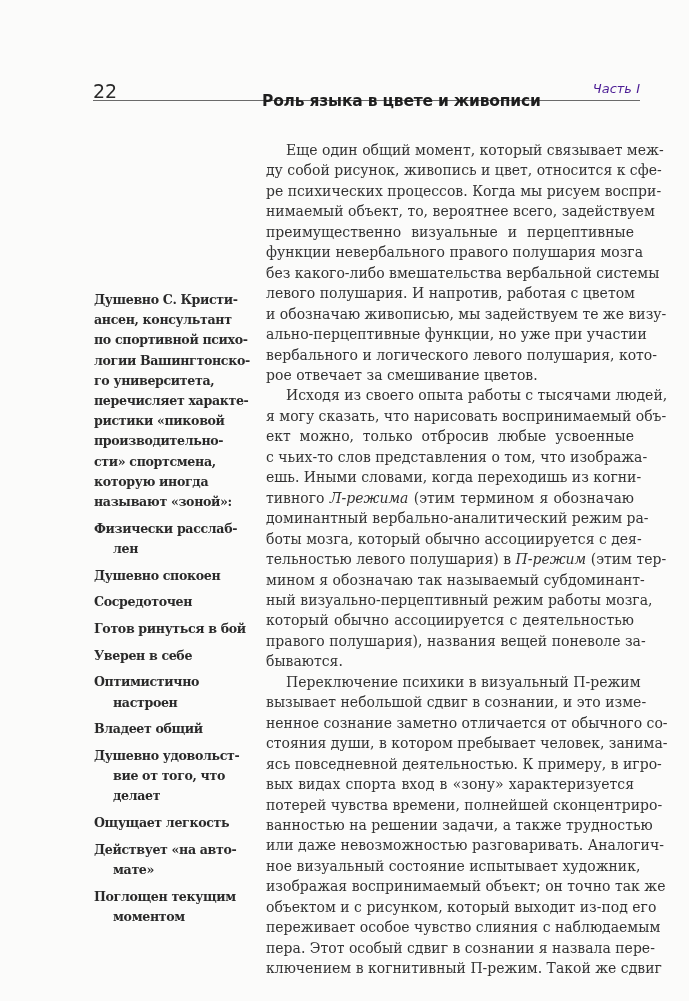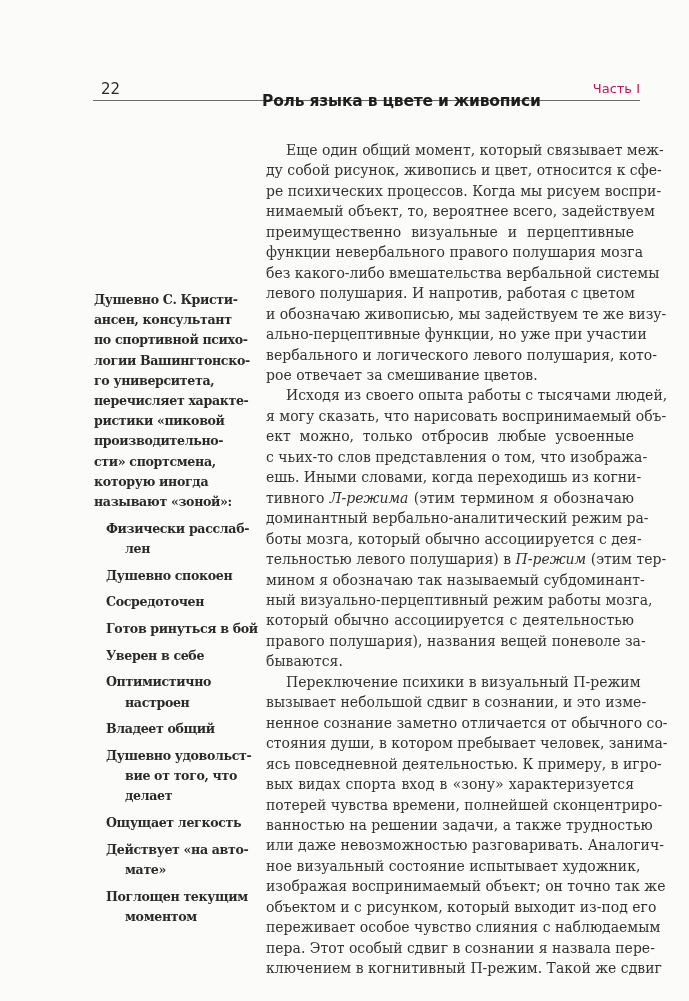--- a/index.html
+++ b/index.html
@@ -5,22 +5,22 @@
   html, body { margin:0; padding:0; }
   body {
     width:689px; height:1001px; background:#fbfbfa; position:relative; overflow:hidden;
     color:#2b2b2b;
   }
   .header {
     position:absolute; left:93px; top:80px; width:547px; height:20px;
     border-bottom:1px solid #6a6a6a;
     font-family:"DejaVu Sans", sans-serif;
   }
-  .page-num { position:absolute; left:8px; top:0; font-size:15px; color:#2a2a2a; }
-  .part-label { position:absolute; right:0; top:1px; font-size:13px; color:#be185d; }
+  .page-num { position:absolute; left:0; top:0; font-size:19px; color:#2a2a2a; }
+  .part-label { position:absolute; right:0; top:1px; font-size:13px; color:#4c1d95;font-style:italic; }
   .section-title {
     position:absolute; left:262px; top:92px;
     font-family:"DejaVu Sans", sans-serif; font-weight:bold; font-size:15.5px;
     color:#1e1e1e; letter-spacing:-0.2px;
   }
   .main {
     position:absolute; left:266px; top:140px; width:368px;
     font-family:"DejaVu Serif", serif; font-size:14px; line-height:20.45px;
     color:#333;
   }
@@ -30,21 +30,21 @@
   .main em { font-style:italic; }
   .sidebar {
     position:absolute; left:94px; top:290px; width:160px;
     font-family:"DejaVu Serif", serif; font-weight:bold; font-size:12.6px;
     line-height:20.2px; color:#2a2a2a;
   }
   .sidebar .intro div { white-space:nowrap; letter-spacing:-0.35px; }
   .sidebar ul { list-style:none; margin:0; padding:0; }
   .sidebar li { margin-top:6.5px; letter-spacing:-0.35px; }
   .sidebar li .cont { padding-left:19px; display:block; }
-  .sidebar li span { display:block; white-space:nowrap;margin-left:12px; }
+  .sidebar li span { display:block; white-space:nowrap; }
 </style>
 </head>
 <body>
 
 <div class="header">
   <span class="page-num">22</span>
   <span class="part-label">Часть I</span>
 </div>
 
 <div class="section-title">Роль языка в цвете и живописи</div>

